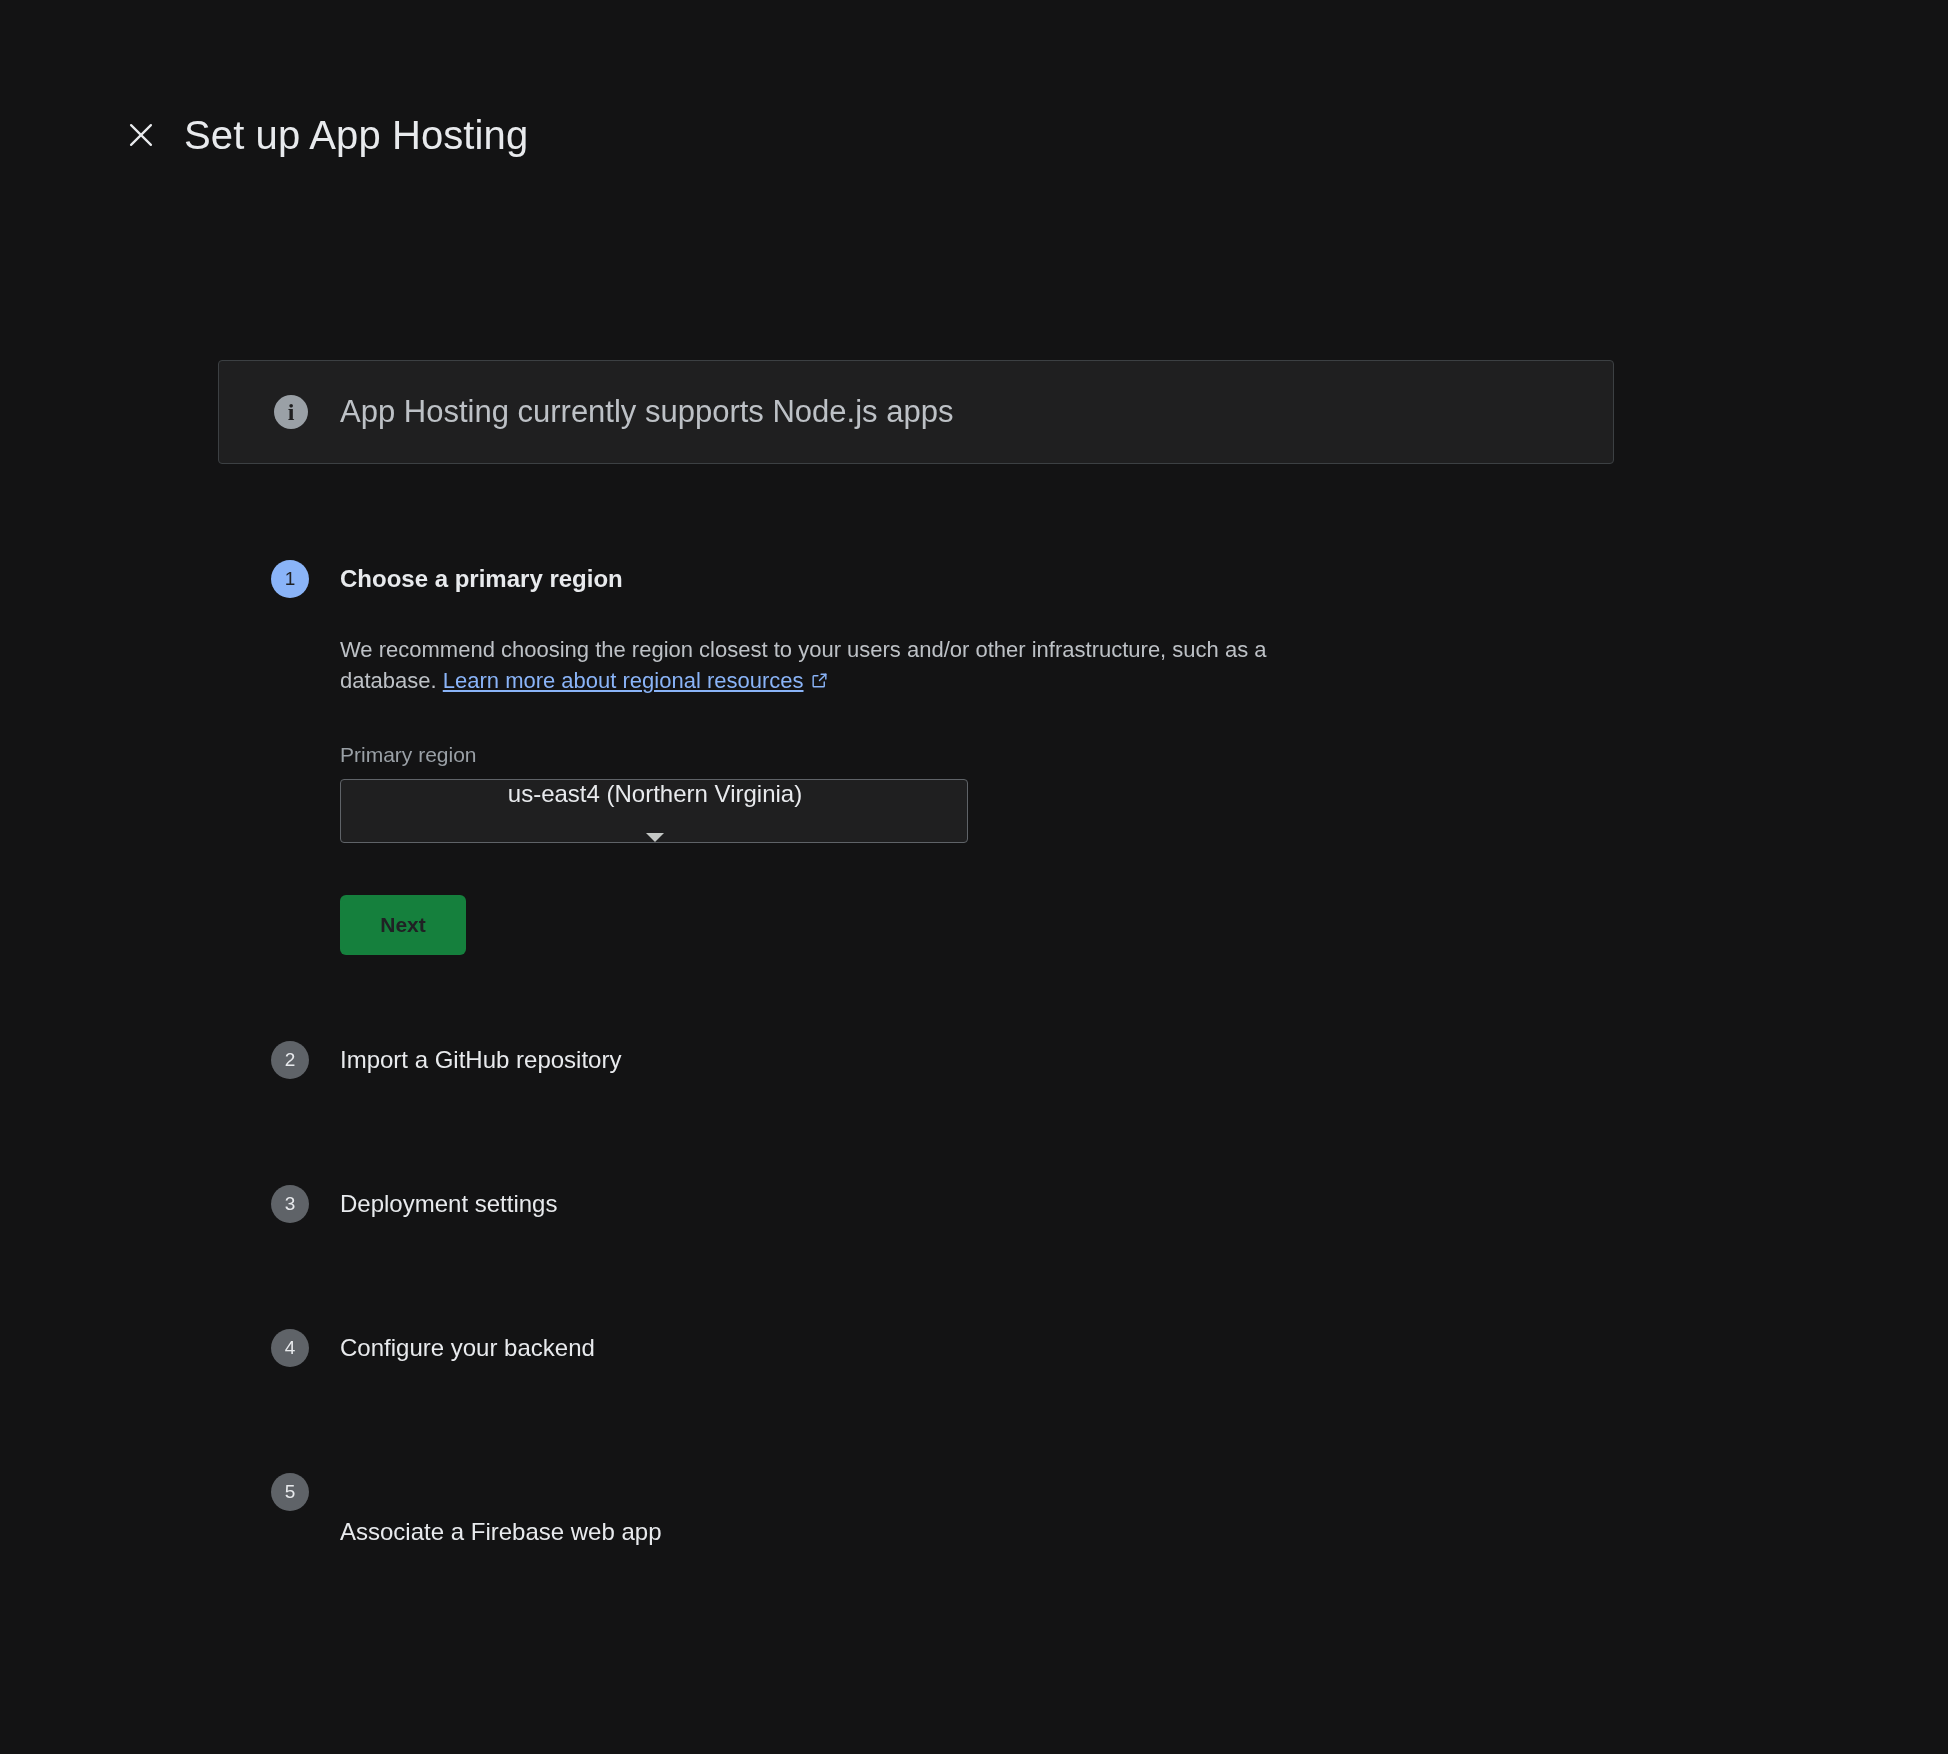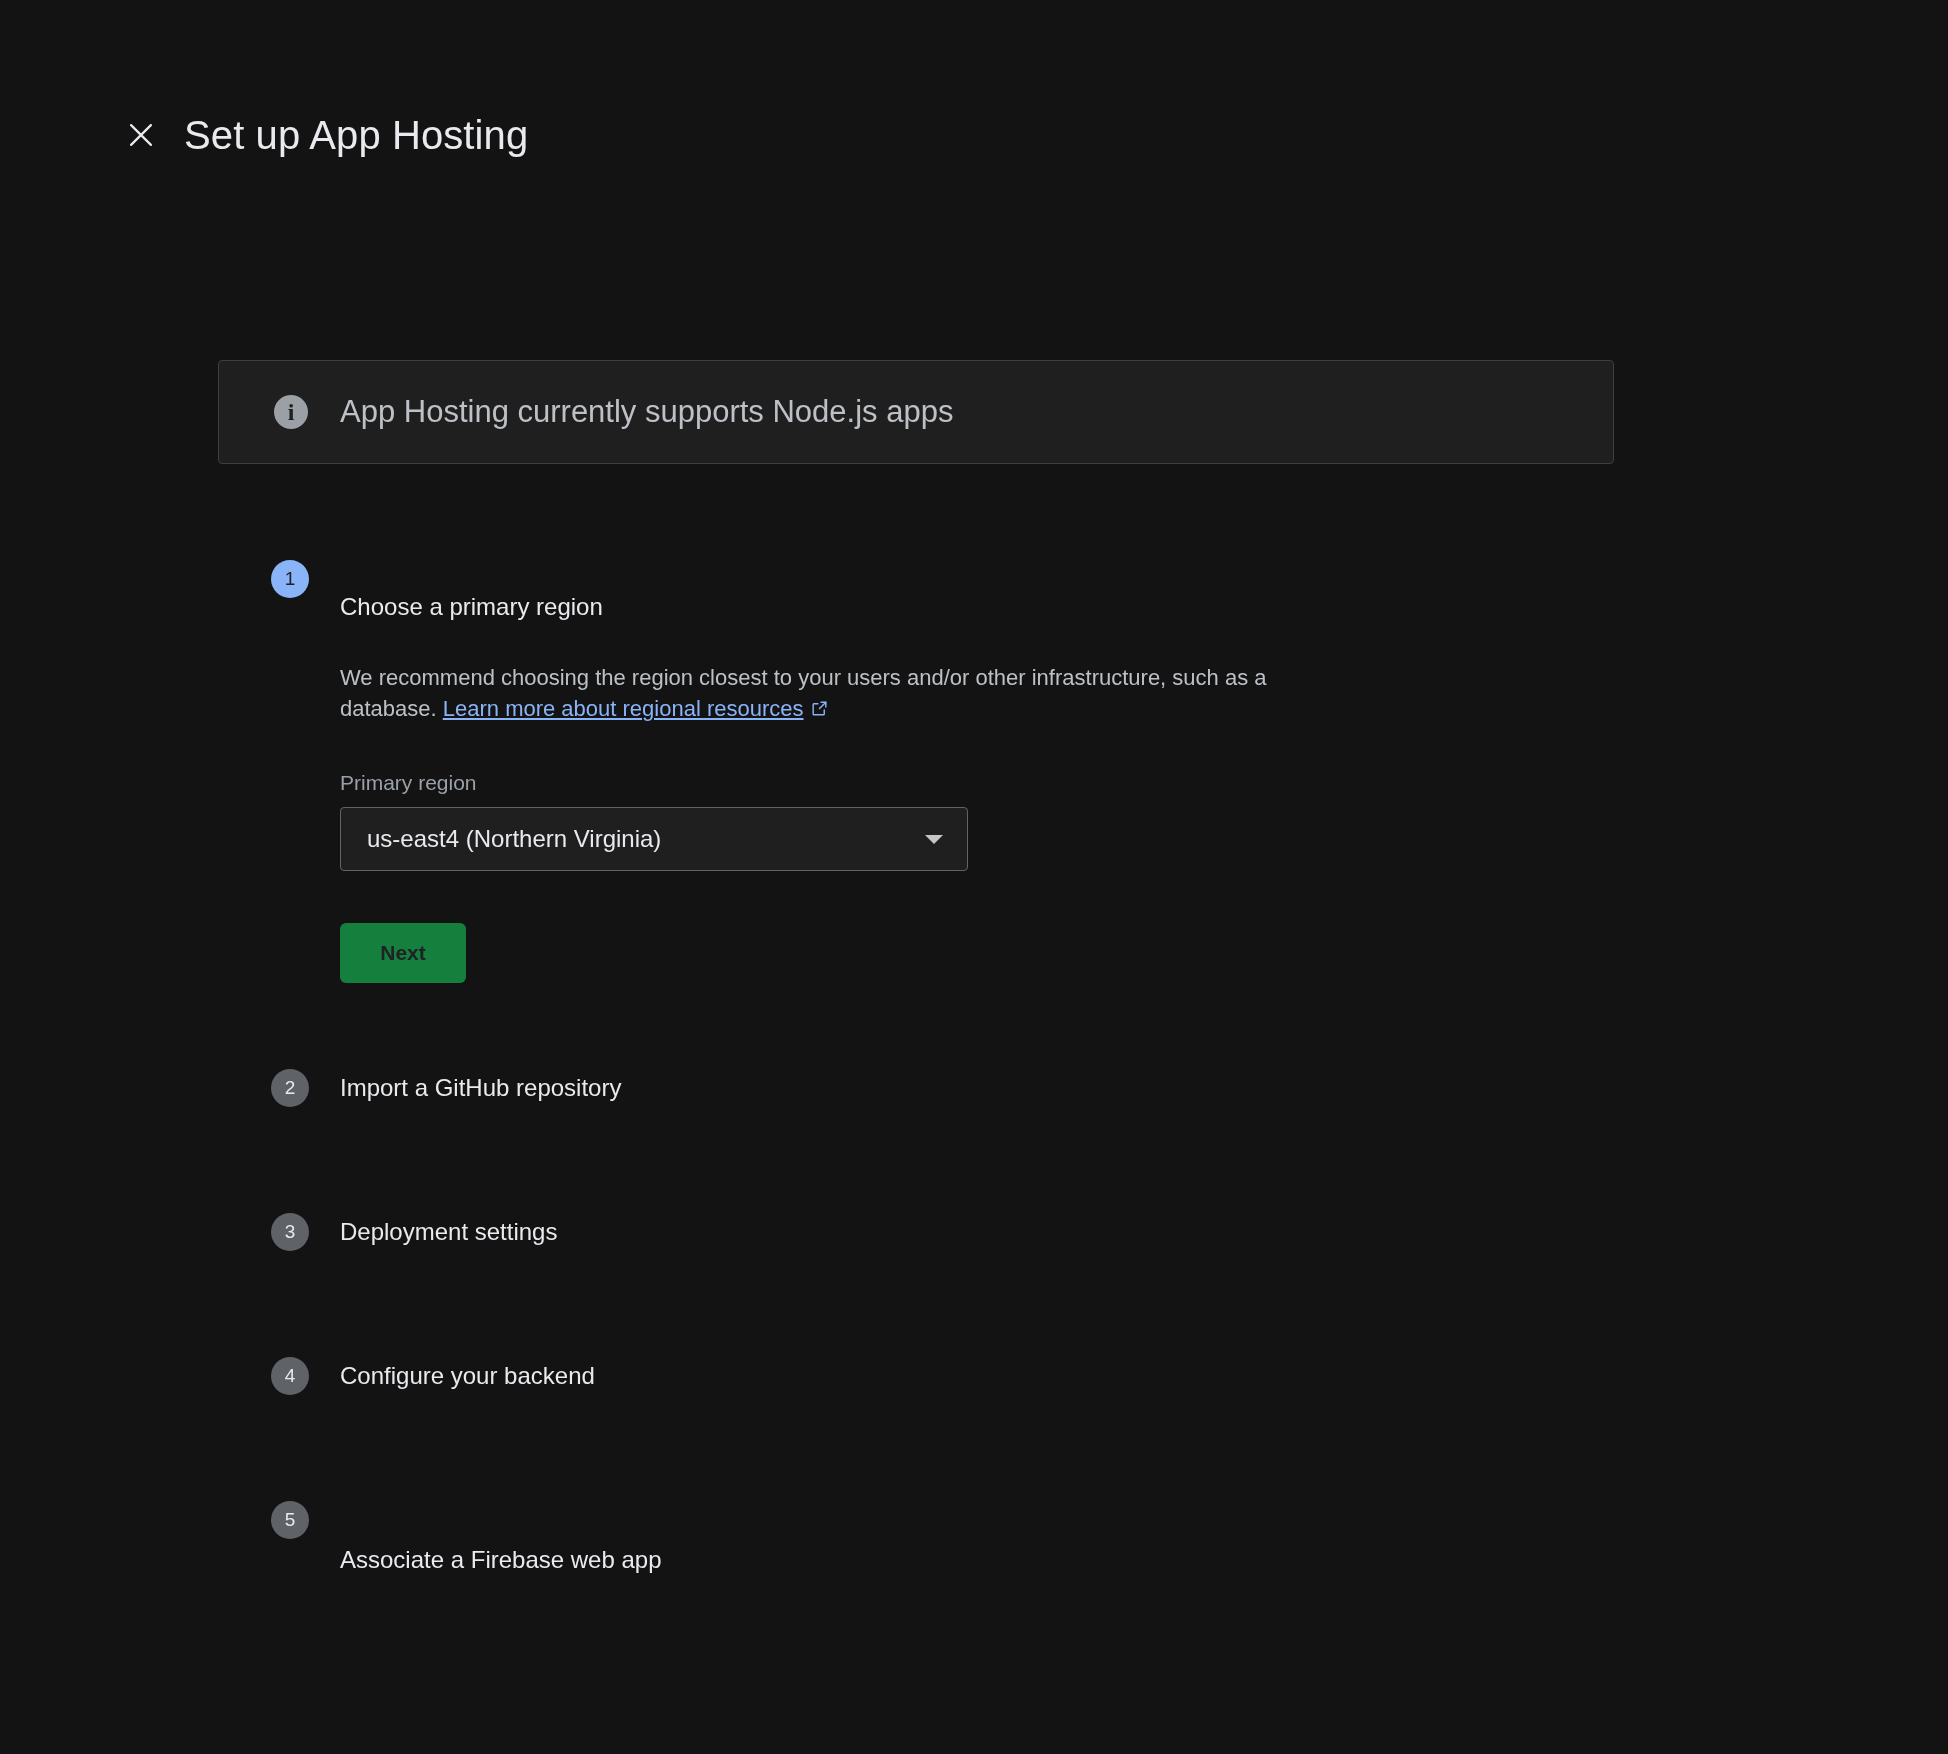--- a/index.html
+++ b/index.html
@@ -138,22 +138,21 @@
     padding-bottom: 0;
     flex: 1;
   }
   .step-label {
     color: #e8eaed;
     font-size: 24px;
     line-height: 38px;
     white-space: nowrap;
   }
   .step-label.active {
-    font-weight: 400;
-    margin-top: 28px;
+    font-weight: 700;
   }
 
   
   .step1-content {
     padding-top: 36px;
     padding-bottom: 86px;
   }
   .recommend-text {
     color: #bdc1c6;
     font-size: 22px;
@@ -180,20 +179,21 @@
     width: 628px;
     height: 64px;
     background: #1f1f20;
     border: 1px solid #5f6368;
     border-radius: 4px;
     display: flex;
     align-items: center;
     justify-content: space-between;
     padding: 0 24px 0 26px;
     cursor: pointer;
+    flex-direction: column;
   }
   .select-value {
     color: #e8eaed;
     font-size: 24px;
   }
   .caret {
     width: 0;
     height: 0;
     border-left: 9px solid transparent;
     border-right: 9px solid transparent;

